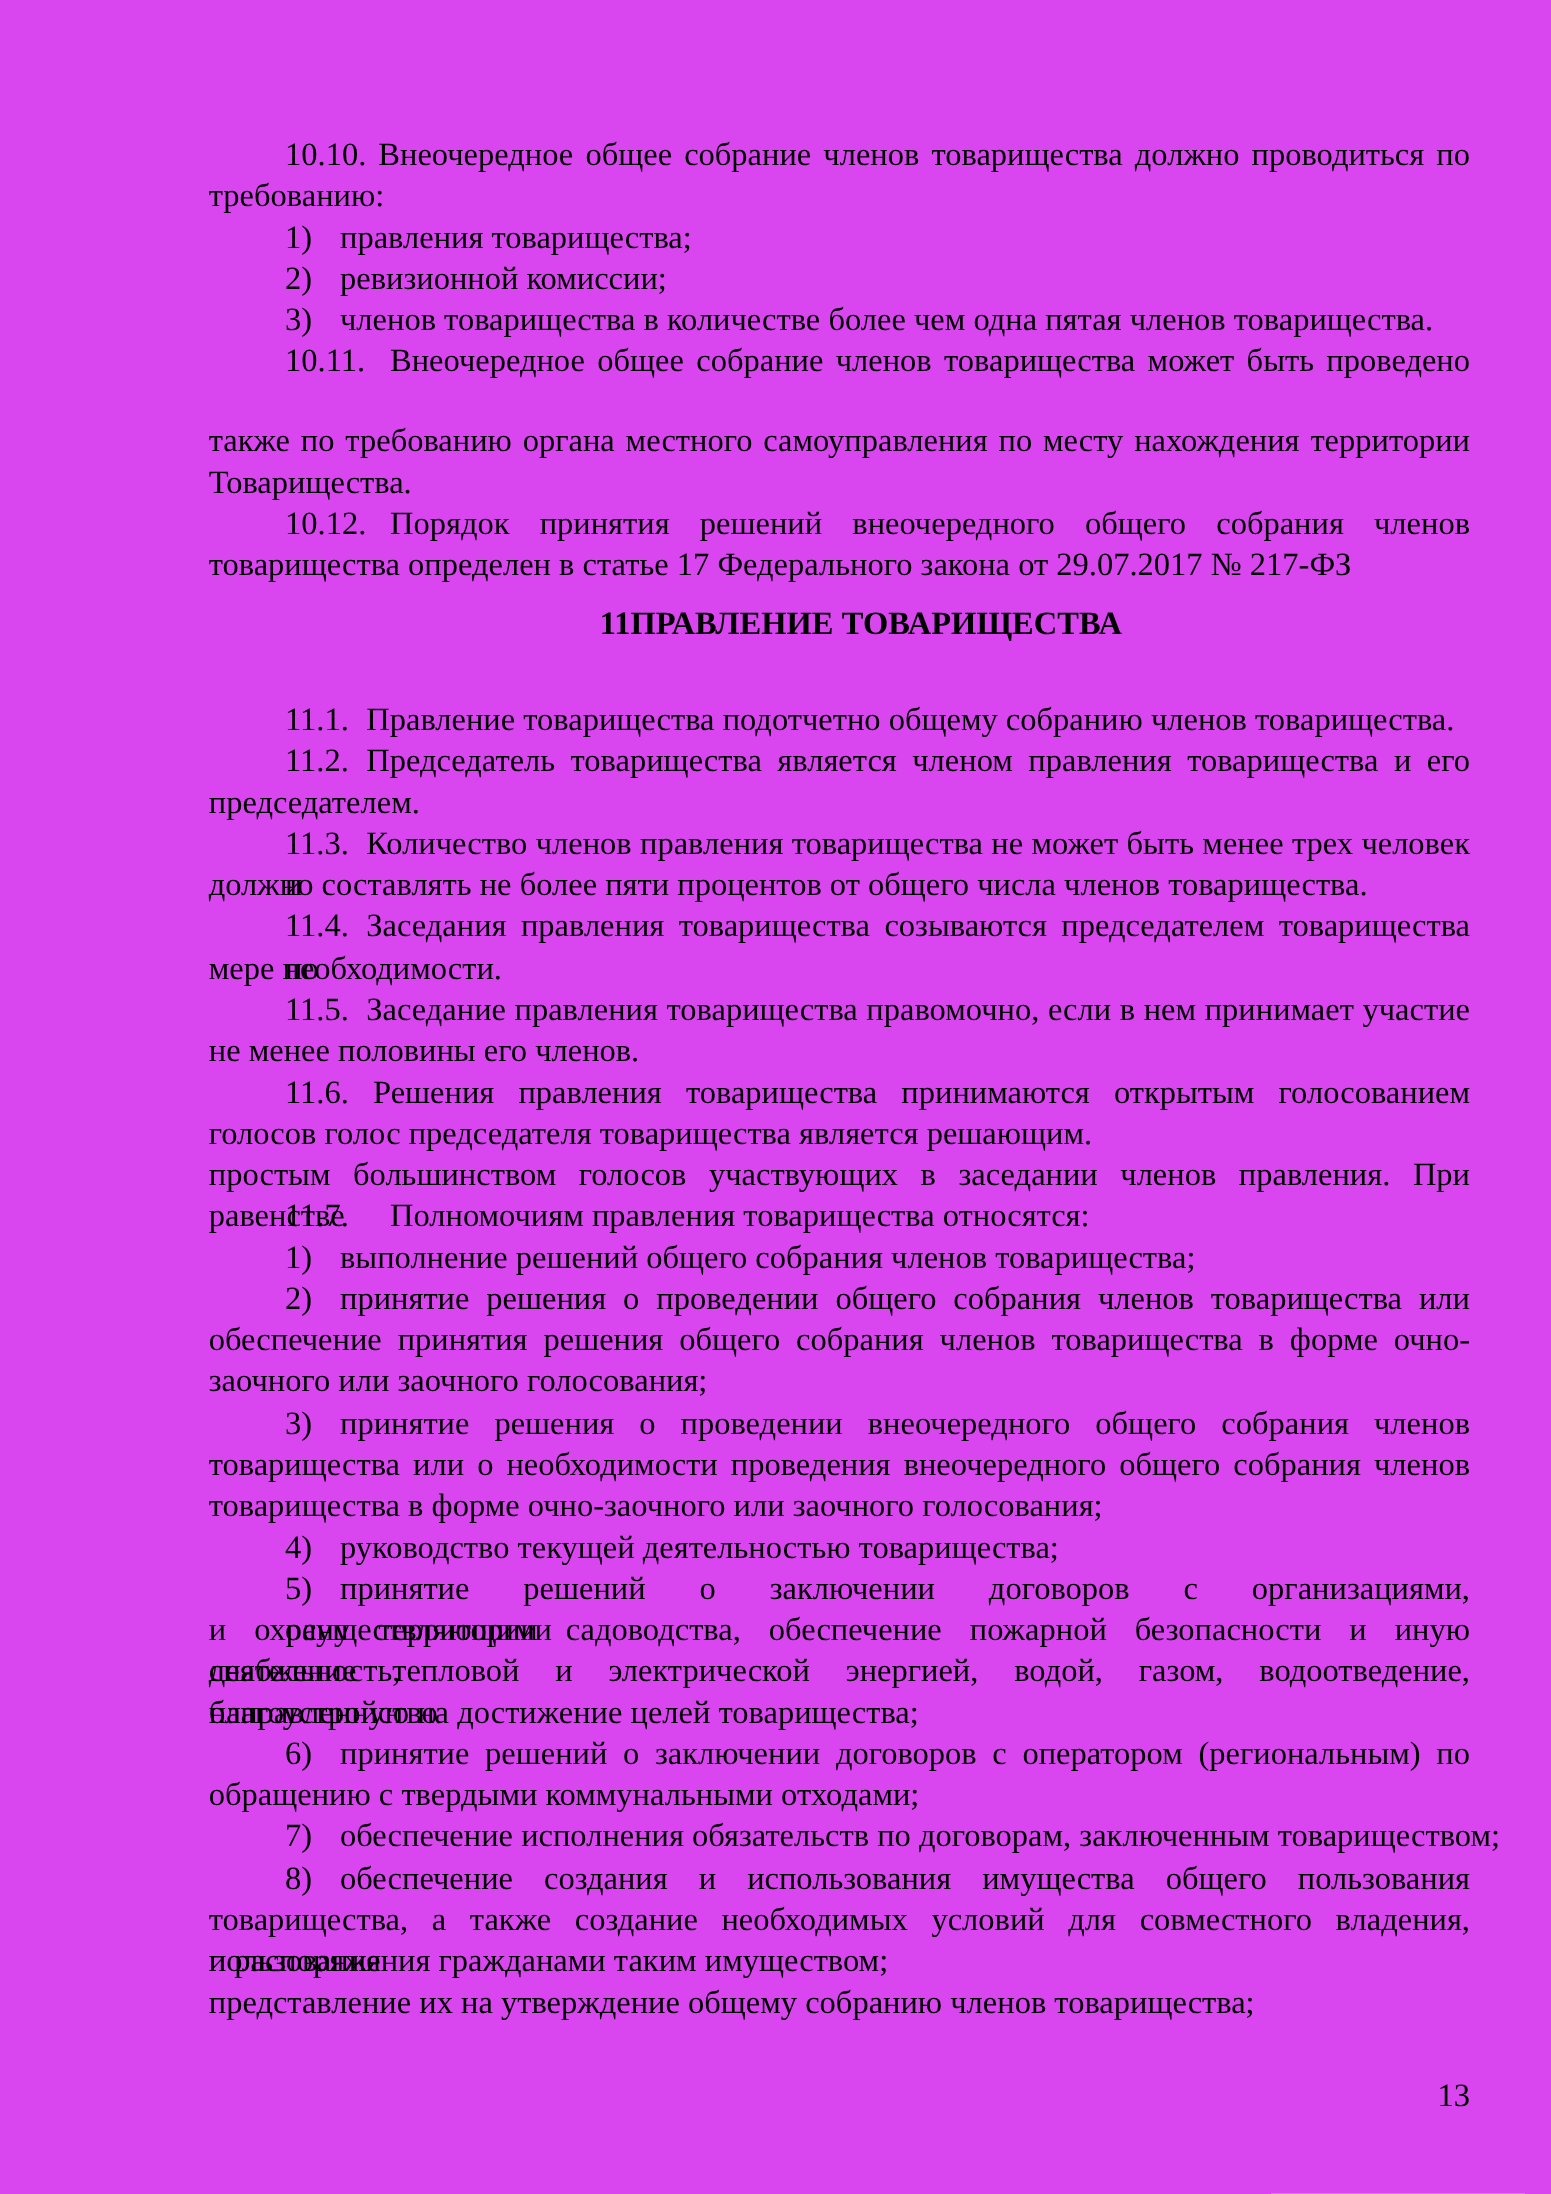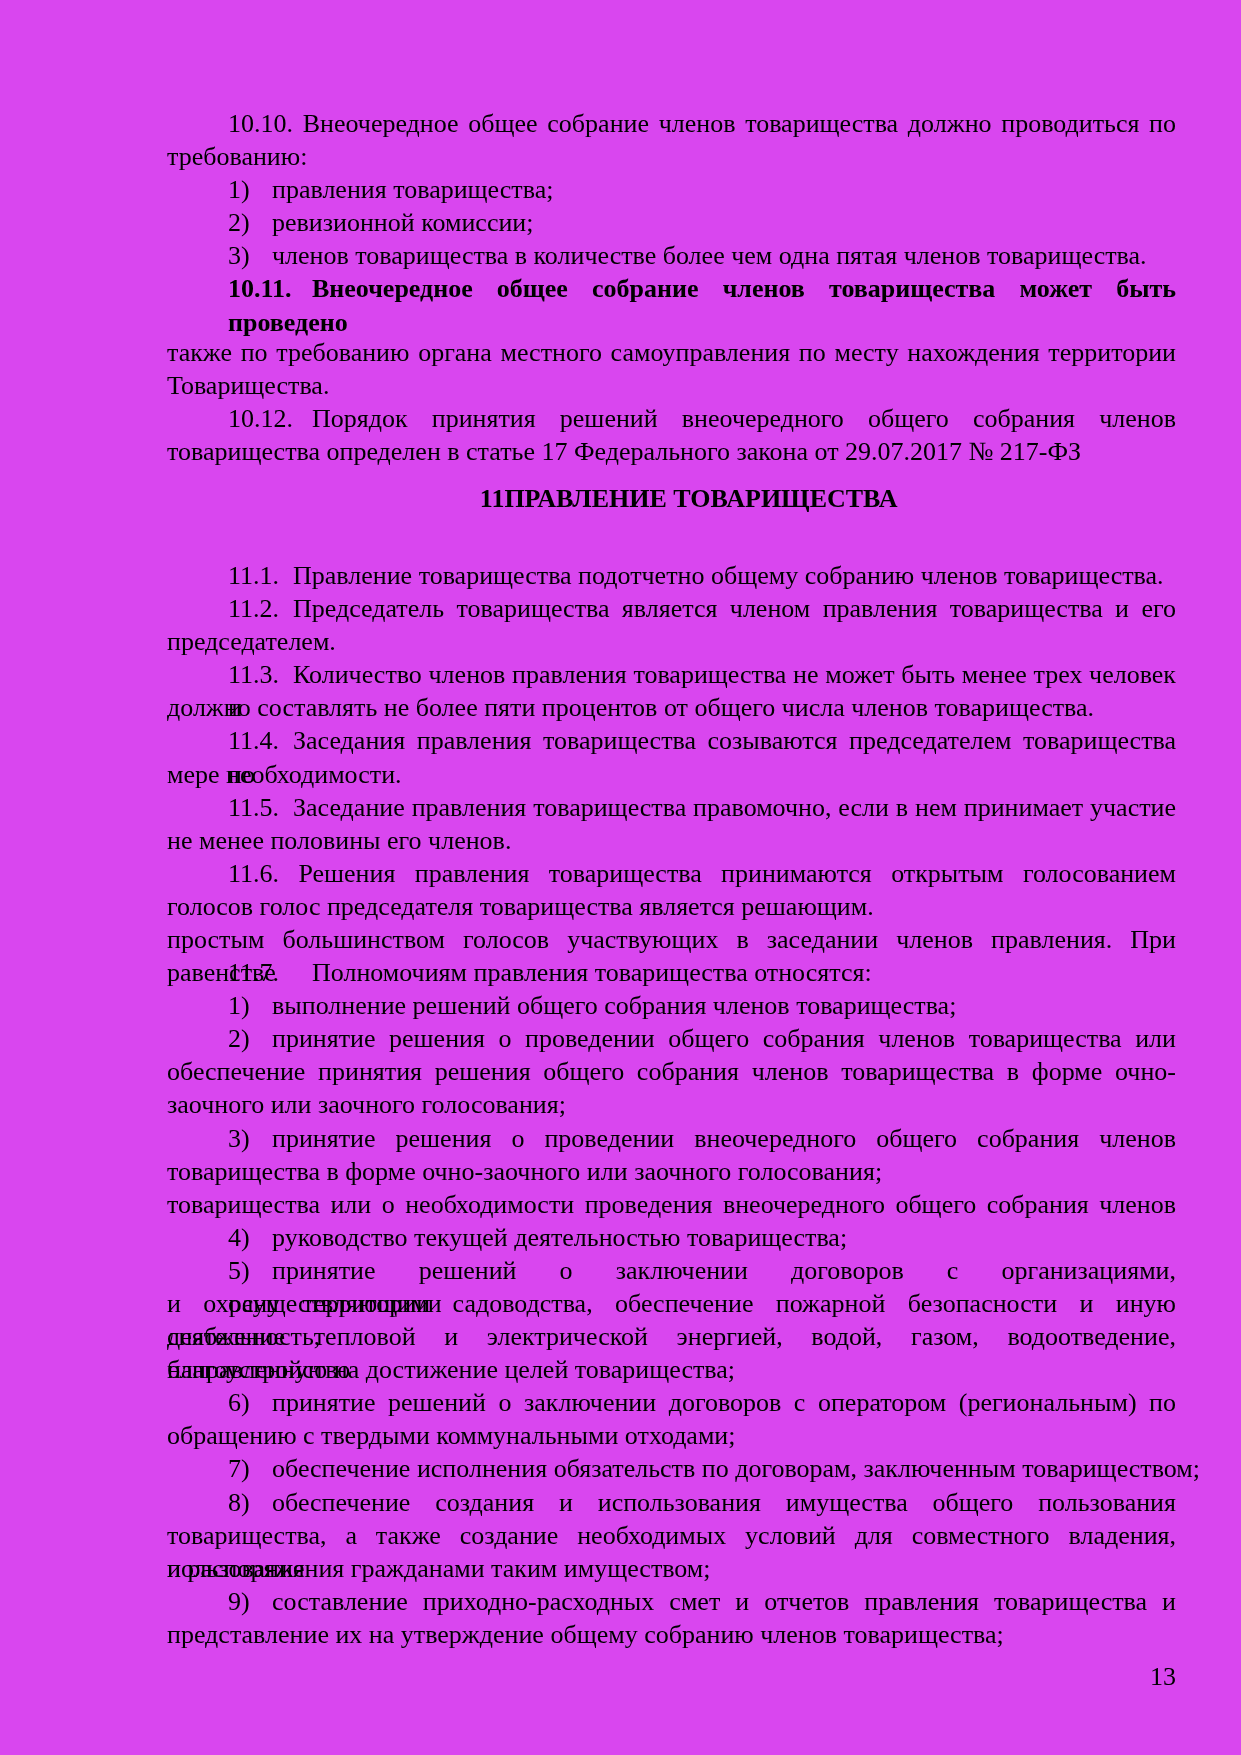--- a/index.html
+++ b/index.html
@@ -32,21 +32,21 @@
         <div class="para">
           <span class="line first last"><span class="num tab-item">1)</span><span>правления товарищества;</span></span>
         </div>
         <div class="para">
           <span class="line first last"><span class="num tab-item">2)</span><span>ревизионной комиссии;</span></span>
         </div>
         <div class="para">
           <span class="line first last"><span class="num tab-item">3)</span><span>членов товарищества в количестве более чем одна пятая членов товарищества.</span></span>
         </div>
         <div class="para">
-          <span class="line first" style="white-space: normal; font-weight: bold;"><span class="num tab-sec">10.11.</span><span>Внеочередное общее собрание членов товарищества может быть проведено</span></span>
+          <span class="line first" style="white-space: normal;"><span class="num tab-sec">10.11.</span><span>Внеочередное общее собрание членов товарищества может быть проведено</span></span>
           <span class="line" style="white-space: normal; margin-top: 30px;"><span>также по требованию органа местного самоуправления по месту нахождения территории</span></span>
           <span class="line last"><span>Товарищества.</span></span>
         </div>
         <div class="para">
           <span class="line first" style="white-space: normal;"><span class="num tab-sec">10.12.</span><span>Порядок принятия решений внеочередного общего собрания членов</span></span>
           <span class="line last"><span>товарищества определен в статье 17 Федерального закона от 29.07.2017 № 217-ФЗ</span></span>
         </div>
       </div>
     <div class="heading">
       <span class="hnum">11</span><span>ПРАВЛЕНИЕ ТОВАРИЩЕСТВА</span>
@@ -82,22 +82,22 @@
         <div class="para">
           <span class="line first last"><span class="num tab-item">1)</span><span>выполнение решений общего собрания членов товарищества;</span></span>
         </div>
         <div class="para">
           <span class="line first" style="white-space: normal;"><span class="num tab-item">2)</span><span>принятие решения о проведении общего собрания членов товарищества или</span></span>
           <span class="line" style="white-space: normal;"><span>обеспечение принятия решения общего собрания членов товарищества в форме очно-</span></span>
           <span class="line last"><span>заочного или заочного голосования;</span></span>
         </div>
         <div class="para">
           <span class="line first" style="white-space: normal;"><span class="num tab-item">3)</span><span>принятие решения о проведении внеочередного общего собрания членов</span></span>
+          <span class="line" style="white-space: normal;"><span>товарищества или о необходимости проведения внеочередного общего собрания членов</span></span>
           <span class="line last"><span>товарищества в форме очно-заочного или заочного голосования;</span></span>
-          <span class="line" style="white-space: normal;"><span>товарищества или о необходимости проведения внеочередного общего собрания членов</span></span>
         </div>
         <div class="para">
           <span class="line first last"><span class="num tab-item">4)</span><span>руководство текущей деятельностью товарищества;</span></span>
         </div>
         <div class="para">
           <span class="line first" style="white-space: normal;"><span class="num tab-item">5)</span><span>принятие решений о заключении договоров с организациями, осуществляющими</span></span>
           <span class="line" style="white-space: normal;"><span>и охрану территории садоводства, обеспечение пожарной безопасности и иную деятельность,</span></span>
           <span class="line" style="white-space: normal;"><span>снабжение тепловой и электрической энергией, водой, газом, водоотведение, благоустройство</span></span>
           <span class="line last"><span>направленную на достижение целей товарищества;</span></span>
         </div>
@@ -107,19 +107,18 @@
         </div>
         <div class="para">
           <span class="line first last"><span class="num tab-item">7)</span><span>обеспечение исполнения обязательств по договорам, заключенным товариществом;</span></span>
         </div>
         <div class="para">
           <span class="line first" style="white-space: normal;"><span class="num tab-item">8)</span><span>обеспечение создания и использования имущества общего пользования</span></span>
           <span class="line" style="white-space: normal;"><span>товарищества, а также создание необходимых условий для совместного владения, пользования</span></span>
           <span class="line last"><span>и распоряжения гражданами таким имуществом;</span></span>
         </div>
         <div class="para">
-          <span class="line first" style="white-space: normal;"><span class="num tab-item">9)</span><span>составление приходно-расходных смет и отчетов правления товарищества и</span></span>
           <span class="line last"><span>представление их на утверждение общему собранию членов товарищества;</span></span>
         </div>
       </div>
   </div>
   <div class="page-number">13</div>
 </div>
 
 </body></html>

